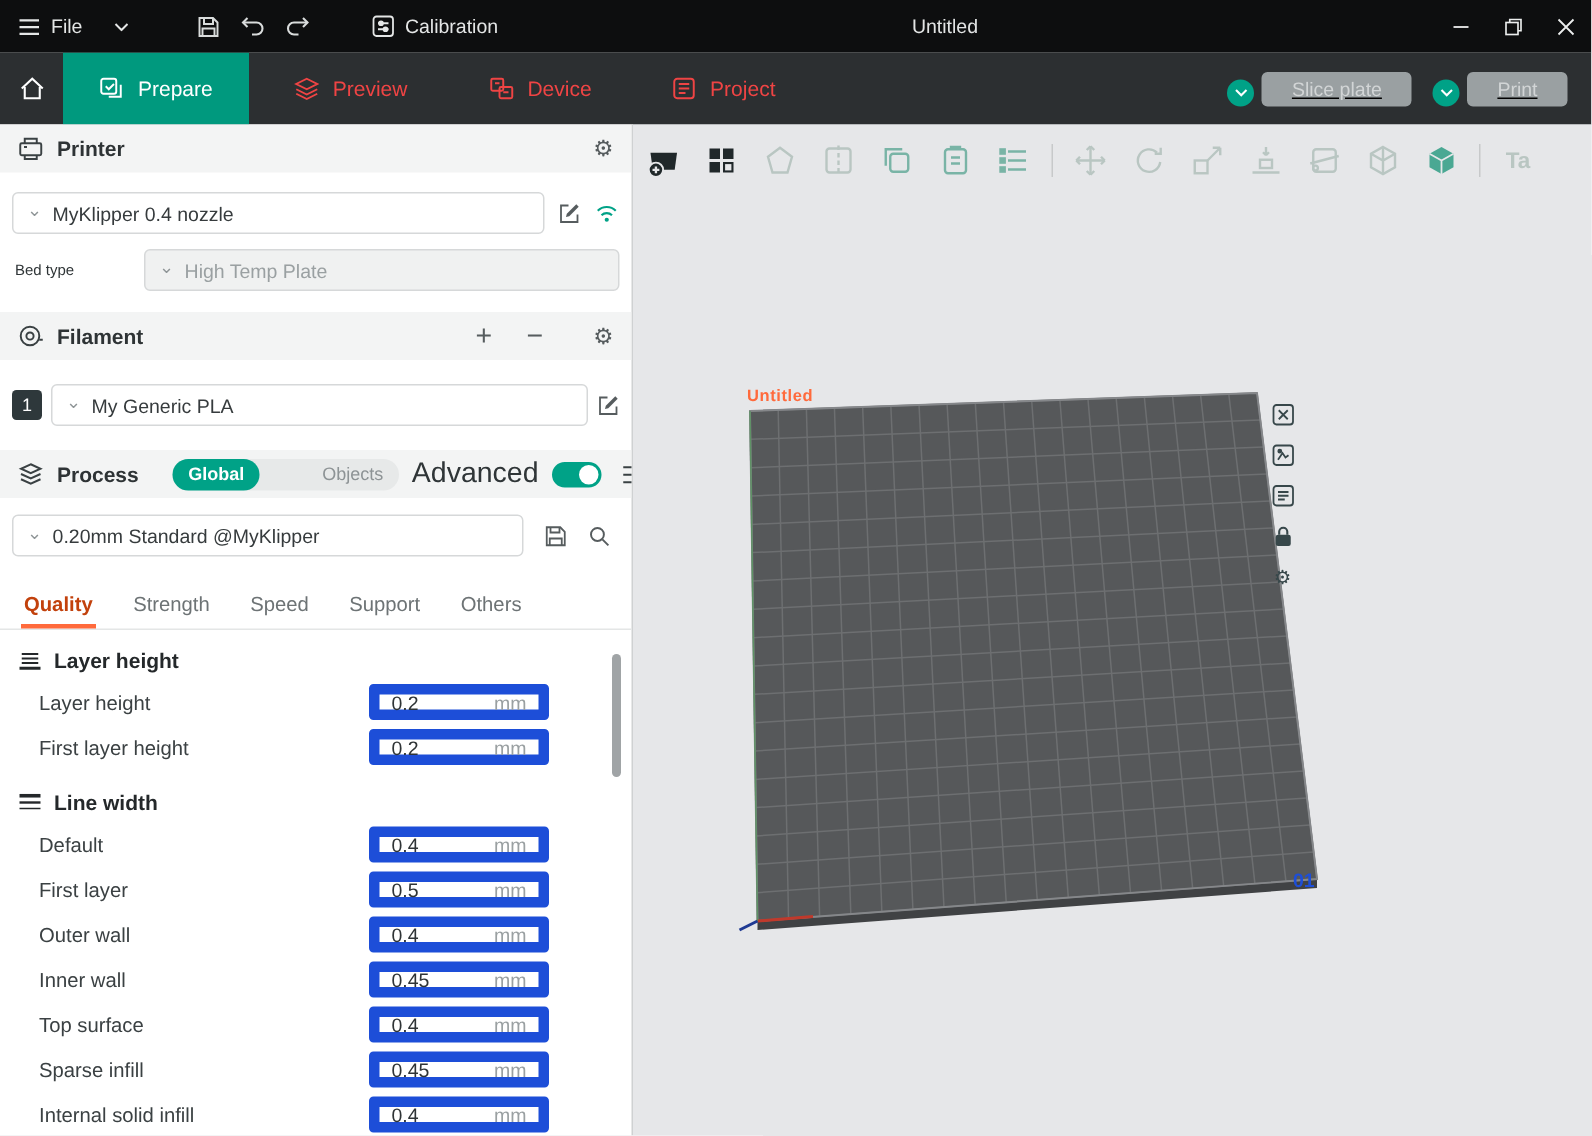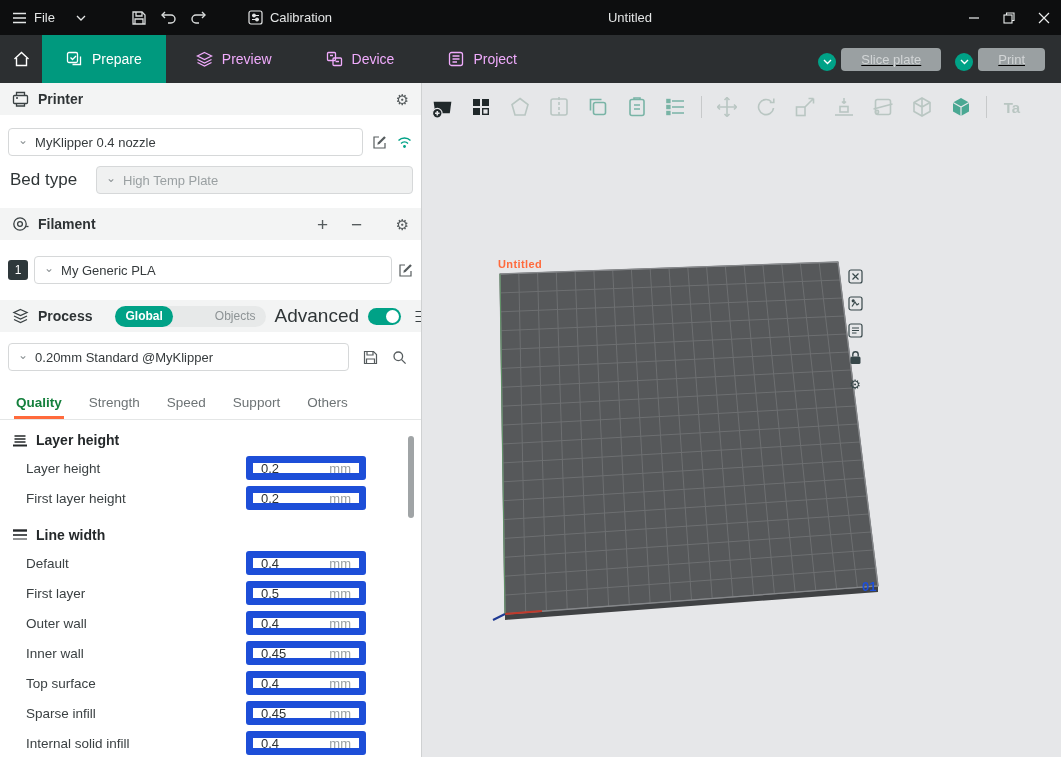--- a/index.html
+++ b/index.html
@@ -13,21 +13,21 @@
   .tb-iconbtn { width:30px; height:28px; display:flex; align-items:center; justify-content:center; color:#d9dcdc; }
   .save-btn { margin-left:26px; }
   .calib-btn { margin-left:26px; display:flex; align-items:center; gap:7px; padding:0 8px; height:100%; }
   .doc-title { position:absolute; left:630px; transform:translateX(-50%); color:#e2e4e4; }
   .win-controls { margin-left:auto; display:flex; height:100%; }
   .win-btn { width:35px; height:100%; display:flex; align-items:center; justify-content:center; color:#eceeee; }
 
   
   .tabbar { height:48px; background:#2c2f31; display:flex; align-items:stretch; }
   .home-btn { width:42px; display:flex; align-items:center; justify-content:center; color:#fff; }
-  .tab { display:flex; align-items:center; gap:9px; padding:0 24px; font-size:14px; color:#f0abfc; }
+  .tab { display:flex; align-items:center; gap:9px; padding:0 24px; font-size:14px; color:#ef4444; }
   .tab.active { background:#00997e; color:#fff; }
   .tab.inactive { margin-left:6px; }
   .tab-actions { margin-left:auto; display:flex; align-items:center; gap:14px; padding-right:16px; }
   .action-group { display:flex; align-items:flex-end; gap:5px;text-decoration:underline; }
   .chev-circle { width:18px; height:18px; border-radius:50%; background:#00a287; display:flex; align-items:center; justify-content:center; color:#fff; }
   .pill { height:23px; background:#9aa0a2; color:#d2d5d6; border-radius:4px; display:flex; align-items:center; padding:0 20px; font-size:13px; }
 
   
   .main { display:flex; height:690px; }
   .sidebar { width:422px; background:#fff; border-right:1px solid #cfd1d2; position:relative; overflow:hidden; flex:none; }
@@ -41,41 +41,41 @@
   .pm-btn { font-size:19px; color:#565c5e; line-height:1; width:18px; text-align:center; }
 
   .combo { height:28px; border:1px solid #d6d8d9; border-radius:4px; background:#fff; display:flex; align-items:center; gap:7px; padding:0 9px; font-size:13px; color:#363b3d; min-width:0; }
   .combo .chev { font-size:12px; color:#8f9597; line-height:1; margin-top:-4px; }
   .combo .combo-label { white-space:nowrap; overflow:hidden; text-overflow:ellipsis; }
   .combo.disabled { background:#f0f1f1; color:#9aa0a2; }
 
   .printer-combo-row { display:flex; align-items:center; gap:9px; padding:13px 8px 4px 8px; }
   .printer-combo-row .combo { flex:1; }
   .bed-row { display:flex; align-items:center; gap:12px; padding:6px 8px 14px 8px; }
-  .bed-label { font-size:17px; color:#2f3537; padding-left:2px; width:76px; }
+  .bed-label { font-size:10px; color:#2f3537; padding-left:2px; width:76px; }
   .bed-row .combo { flex:1; }
 
   .filament-row { display:flex; align-items:center; gap:6px; padding:16px 8px 16px 8px; }
   .slot-badge { width:20px; height:20px; background:#2e383b; color:#fff; font-size:12px; border-radius:3px; display:flex; align-items:center; justify-content:center; }
   .filament-row .combo { flex:1; }
 
   .seg-track { display:flex; background:#e7e9e9; border-radius:11px; height:21px; align-items:center; margin-left:14px;gap:32px; }
   .seg { padding:0 10px; font-size:12px; color:#8d9395; height:21px; display:flex; align-items:center; border-radius:11px; }
   .seg.active { background:#00a287; color:#fff; font-weight:bold; }
   .adv-cluster { margin-left:auto; display:flex; align-items:center; gap:9px; }
   .adv-label { font-size:19px; color:#2f3537; }
   .toggle { width:33px; height:17px; border-radius:9px; background:#00a287; position:relative; }
   .toggle::after { content:""; position:absolute; right:2px; top:2px; width:13px; height:13px; border-radius:50%; background:#fff; }
 
   .preset-row { display:flex; align-items:center; gap:14px; padding:11px 14px 12px 8px; }
   .preset-row .combo { flex:1; }
 
   .proc-tabs { display:flex; gap:27px; padding:12px 16px 0 16px; border-bottom:1px solid #e4e6e6; }
   .proc-tab { font-size:13.5px; color:#6d7375; padding-bottom:9px; position:relative; }
-  .proc-tab.active { color:#15803d; font-weight:bold; }
+  .proc-tab.active { color:#c2410c; font-weight:bold; }
   .proc-tab.active::after { content:""; position:absolute; left:-2px; right:-2px; bottom:0; height:3px; background:#ff6a3c; }
 
   .group-header { display:flex; align-items:center; gap:8px; padding:12px 12px 5px 12px; }
   .group-title { font-size:14px; font-weight:bold; color:#24282a; }
   .param-row { display:flex; align-items:center; height:30px; padding:0 0 0 26px; }
   .param-label { flex:1; font-size:13.5px; color:#3b4143; }
   .input-wrap { width:120px; height:24px; border:7px solid #1d4ed8; border-radius:3px; display:flex; align-items:center; padding:0 8px; margin-right:55px; background:#fff; }
   .param-input { border:none; outline:none; width:62px; font-size:13px; color:#2f3436; font-family:"Liberation Sans",sans-serif; background:transparent; }
   .unit { margin-left:auto; font-size:13px; color:#9aa0a2; }
 

